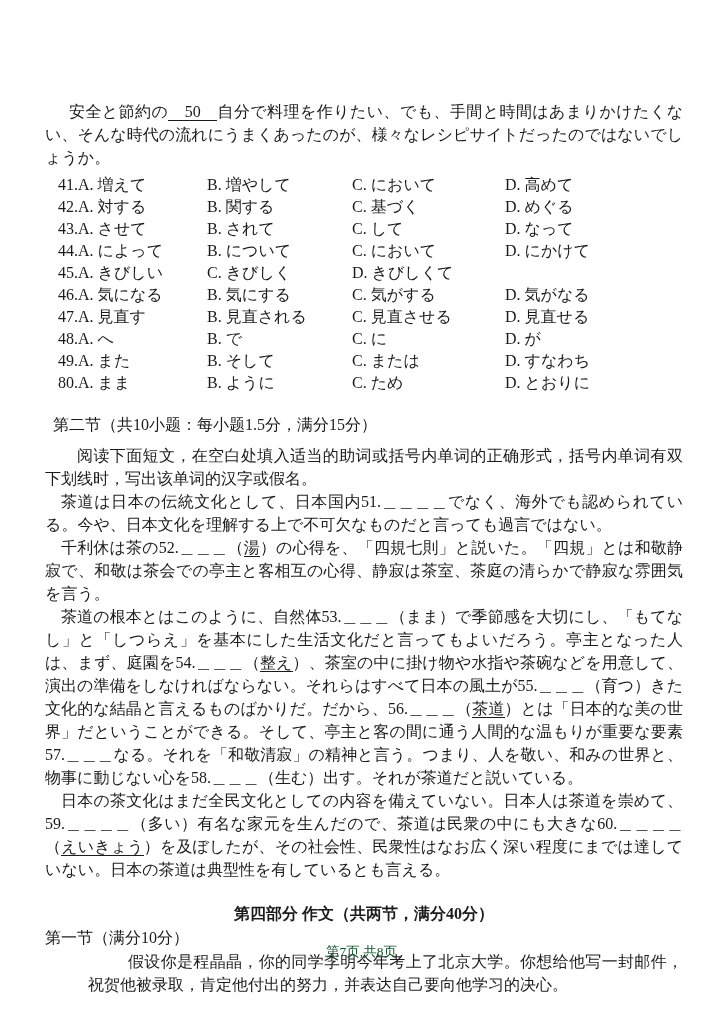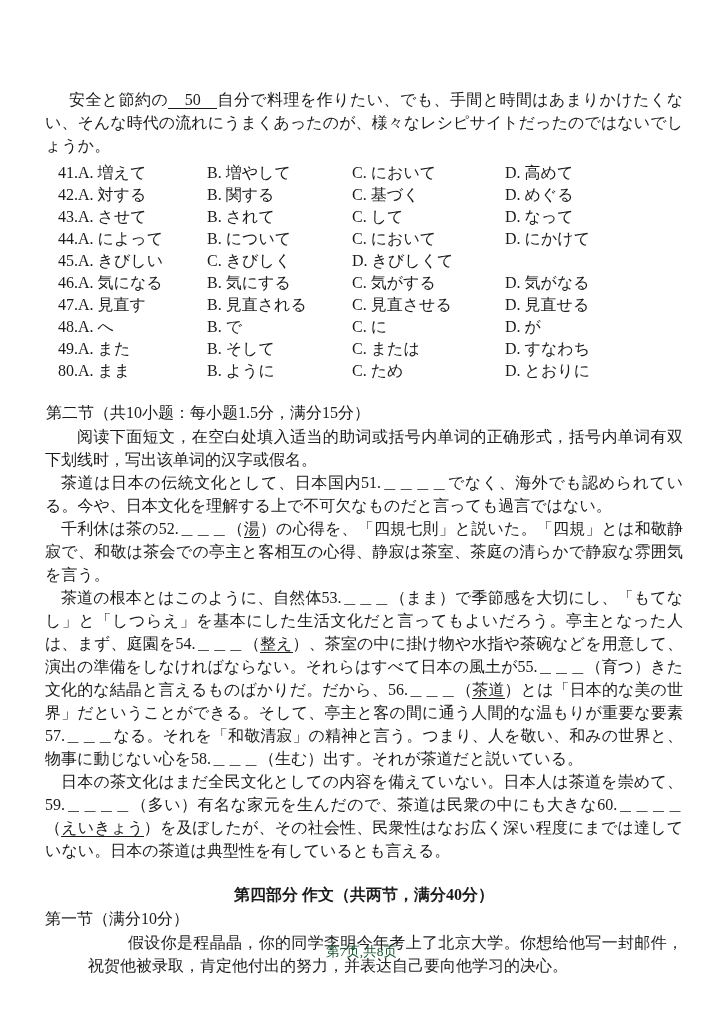--- a/index.html
+++ b/index.html
@@ -8,21 +8,21 @@
     width: 723px;
     height: 1024px;
     background: #ffffff;
     font-family: "Liberation Serif", "DejaVu Serif", serif;
     color: #1b1b1b;
     overflow: hidden;
   }
   .content {
     position: absolute;
     left: 45px;
-    top: 88px;
+    top: 100px;
     width: 638px;
   }
   .para {
     margin: 0;
     font-size: 16px;
     line-height: 23px;
     text-align: justify;
   }
   .indent-15 { text-indent: 1.5em; }
   .indent-2  { text-indent: 2em; }
@@ -32,21 +32,21 @@
   .questions { margin-top: 5px; }
   .q-row {
     display: grid;
     grid-template-columns: 149px 145px 153px 1fr;
     padding-left: 13px;
     font-size: 16px;
     line-height: 22px;
   }
   .q-cell { white-space: nowrap; }
   .section-heading {
-    margin: 1px;
+    margin: 8px;
     margin-top: 19px;
     font-size: 16px;
     line-height: 23px;
   }
   .part-heading {
     margin: 0;
     margin-top: 21px;
     font-size: 16px;
     line-height: 24px;
     font-weight: bold;

